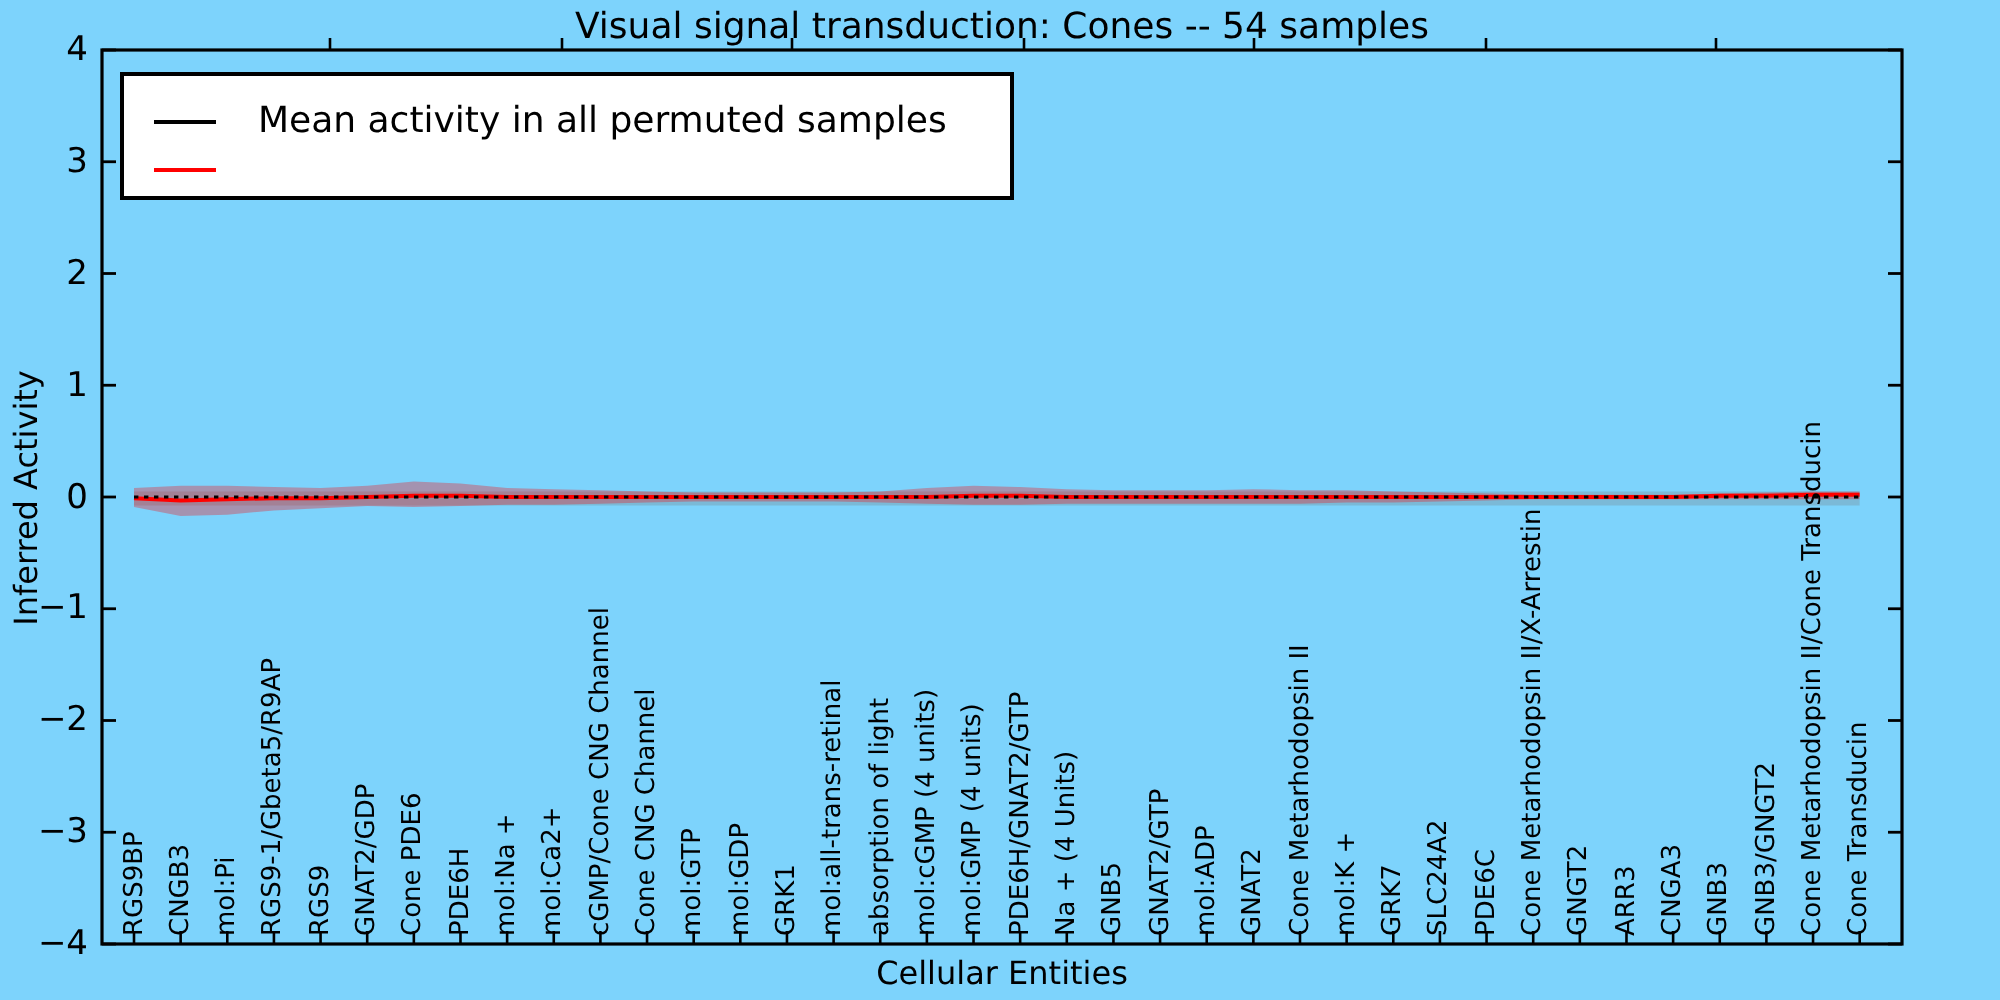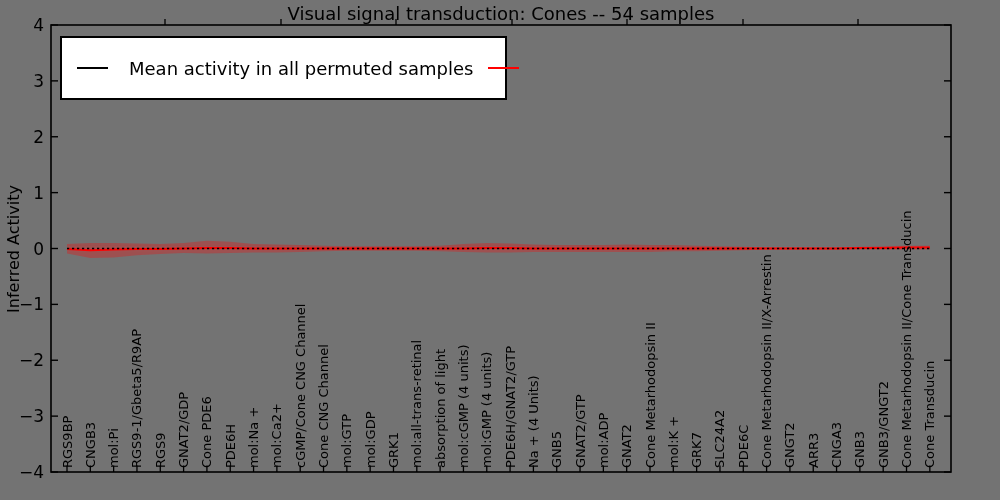--- a/index.html
+++ b/index.html
@@ -1,28 +1,28 @@
 <!DOCTYPE html>
 <html><head>
 <meta charset="utf-8">
 <style>
   html,body{margin:0;padding:0;background:#ffffff;}
   .figure{
-    position:relative;width:1000px;height:500px;background:#737373;overflow:hidden;
+    position:relative;width:1000px;height:500px;background:#7dd3fc;overflow:hidden;
     font-family:"DejaVu Sans","Liberation Sans",sans-serif;color:#000;
   }
   .figure svg{position:absolute;left:0;top:0;}
   .chart-title{position:absolute;top:3px;left:51px;width:900px;text-align:center;font-size:18px;}
   .y-axis-label{position:absolute;left:13px;top:249px;transform:translate(-50%,-50%) rotate(-90deg);white-space:nowrap;font-size:16px;}
   .x-axis-label{position:absolute;left:51px;top:477px;width:900px;text-align:center;font-size:16px;}
   .ytick-label{position:absolute;left:0;width:44px;text-align:right;font-size:17px;line-height:20px;}
   .xtick-label{position:absolute;white-space:nowrap;font-size:13px;line-height:13px;transform:rotate(-90deg);transform-origin:0 0;}
   .legend{
     position:absolute;left:60px;top:36px;width:447px;height:64px;border:2px solid #000;
-    background:#fff;box-sizing:border-box;display:flex;justify-content:space-evenly;
+    background:#fff;box-sizing:border-box;display:flex;flex-direction:column;justify-content:space-evenly;
   }
   .legend-row{display:flex;align-items:center;}
   .legend-line{width:31px;height:0;border-top:2px solid #000;margin-left:15px;flex:0 0 auto;}
   .legend-label{margin-left:21px;font-size:18px;white-space:nowrap;}
 </style>
 </head>
 <body>
 
 <div class="figure">
   <svg id="plot-svg" width="1000" height="500">
@@ -91,20 +91,21 @@
       <line x1="281" y1="25" x2="281" y2="19" stroke="#000" stroke-width="1.3"></line>
       <line x1="396" y1="25" x2="396" y2="19" stroke="#000" stroke-width="1.3"></line>
       <line x1="512" y1="25" x2="512" y2="19" stroke="#000" stroke-width="1.3"></line>
       <line x1="627" y1="25" x2="627" y2="19" stroke="#000" stroke-width="1.3"></line>
       <line x1="743" y1="25" x2="743" y2="19" stroke="#000" stroke-width="1.3"></line>
       <line x1="858" y1="25" x2="858" y2="19" stroke="#000" stroke-width="1.3"></line>
     </svg>
 
   <div class="chart-title">Visual signal transduction: Cones -- 54 samples</div>
   <div class="y-axis-label">Inferred Activity</div>
+  <div class="x-axis-label">Cellular Entities</div>
 
   <div id="ytick-labels">
       <div class="ytick-label" style="top: 15px;">4</div>
       <div class="ytick-label" style="top: 70.875px;">3</div>
       <div class="ytick-label" style="top: 126.75px;">2</div>
       <div class="ytick-label" style="top: 182.625px;">1</div>
       <div class="ytick-label" style="top: 238.5px;">0</div>
       <div class="ytick-label" style="top: 294.375px;">−1</div>
       <div class="ytick-label" style="top: 350.25px;">−2</div>
       <div class="ytick-label" style="top: 406.125px;">−3</div>

